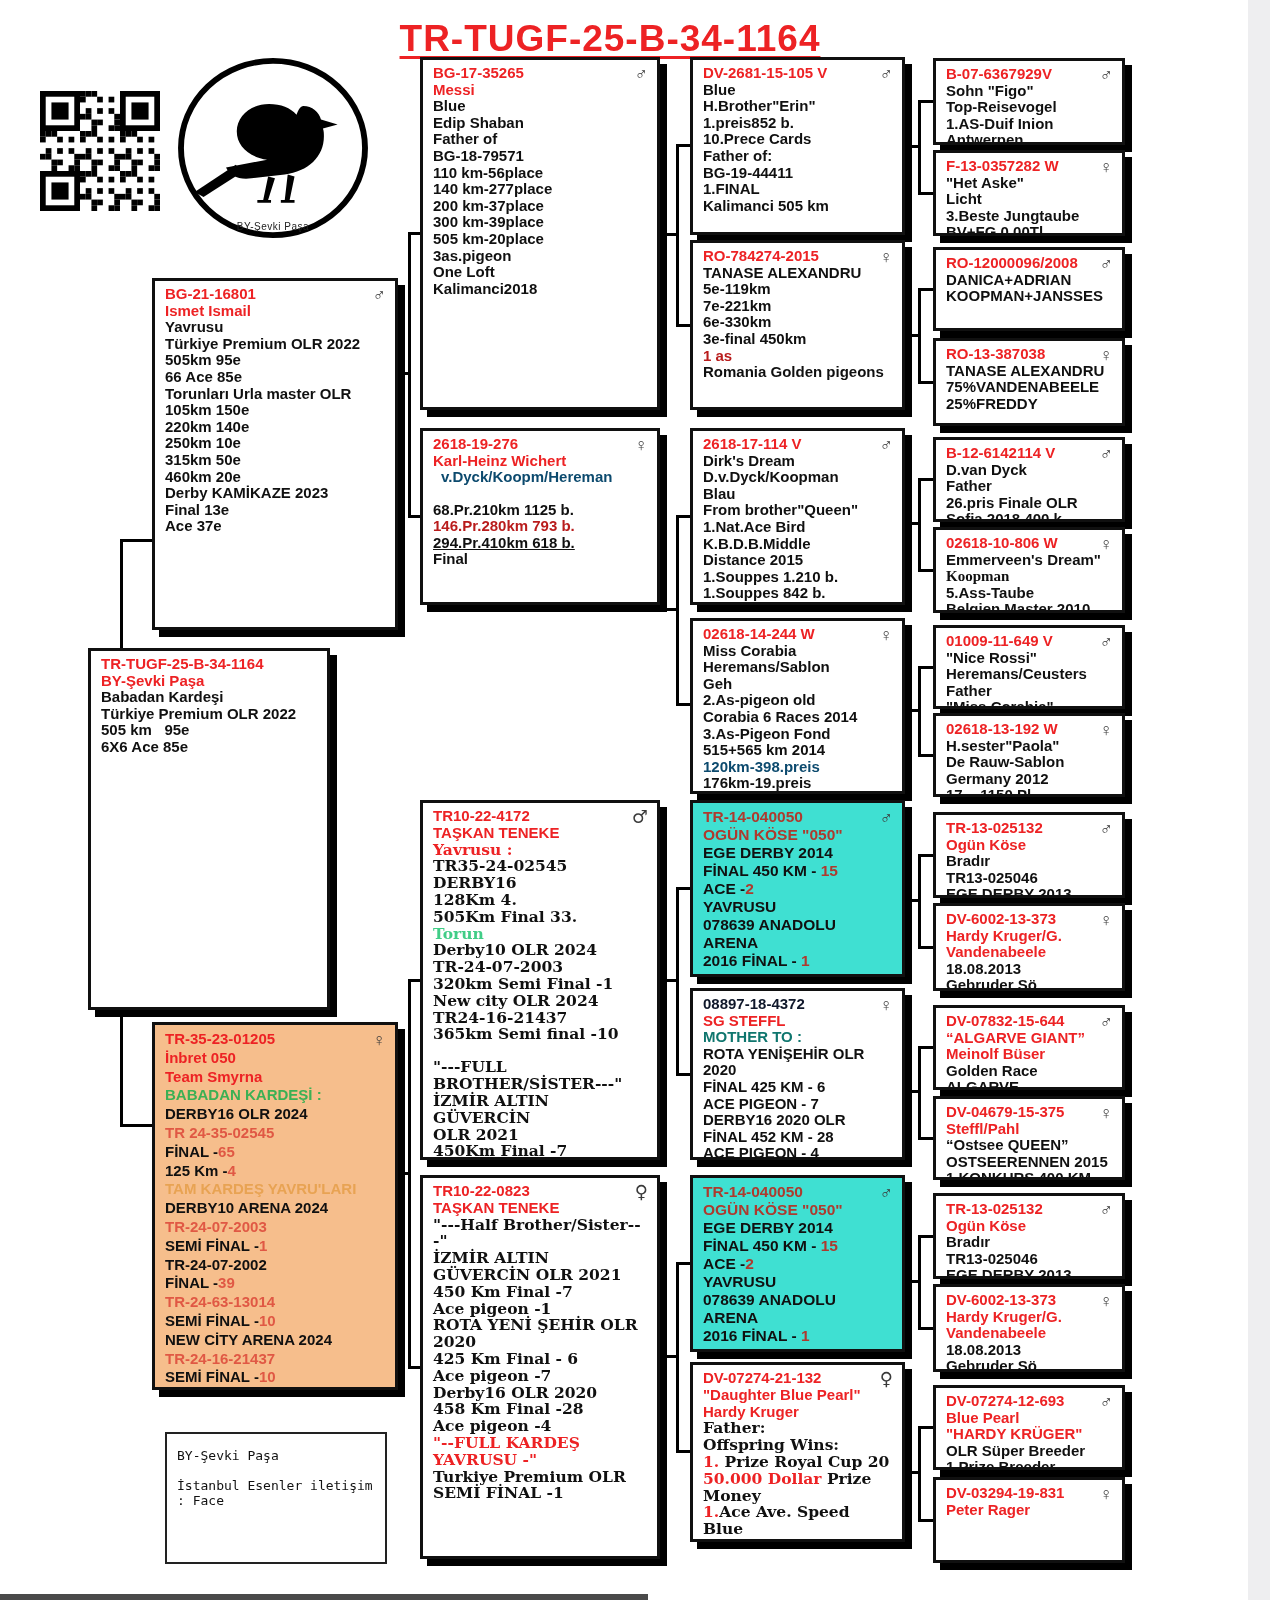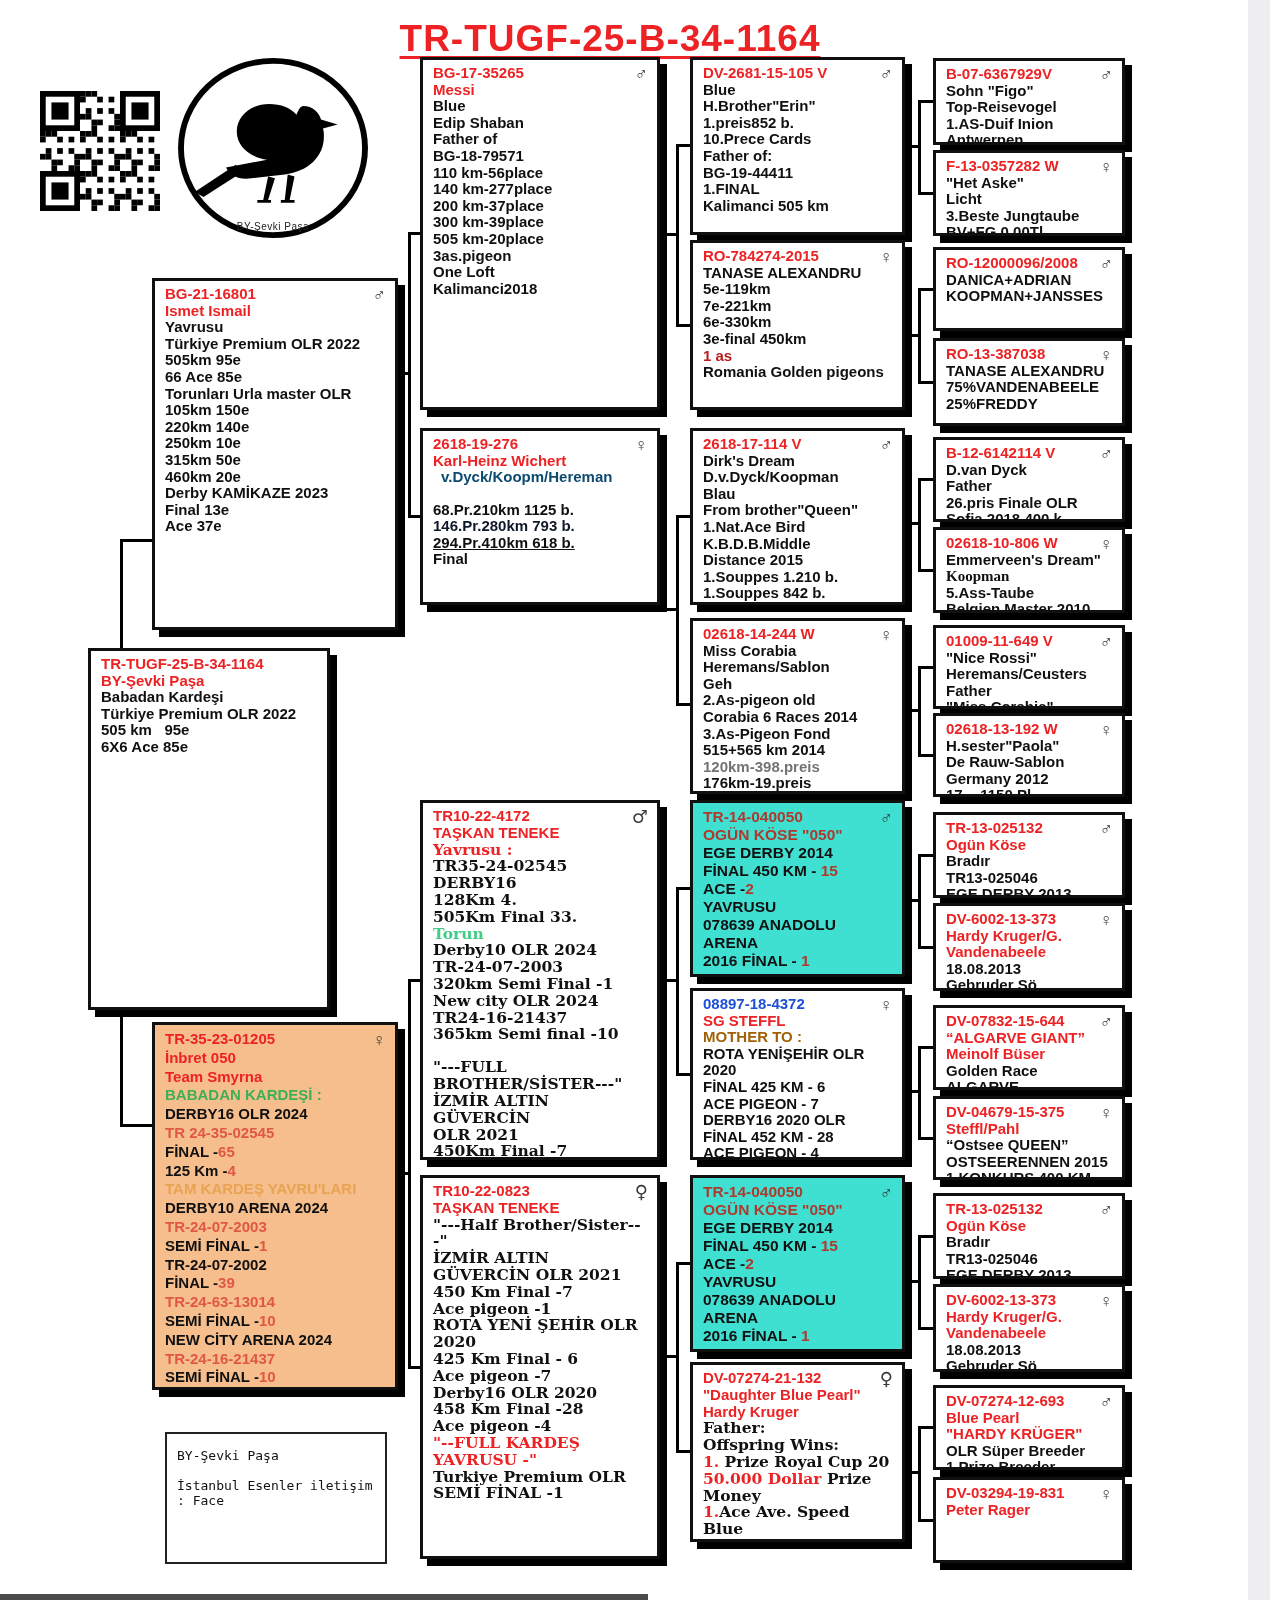--- a/index.html
+++ b/index.html
@@ -299,21 +299,21 @@
         <div class="ln"><span style="color: rgb(16, 16, 16);">One Loft</span></div>
         <div class="ln"><span style="color: rgb(16, 16, 16);">Kalimanci2018</span></div>
       </div>
       <div class="pbox v-sans" style="left: 420px; top: 428px; width: 240px; height: 177px;">
         <span class="sex">♀</span>
         <div class="ln"><span style="color: rgb(237, 34, 36);">2618-19-276</span></div>
         <div class="ln"><span style="color: rgb(237, 34, 36);">Karl-Heinz Wichert</span></div>
         <div class="ln"><span style="color: #0c4a6e; margin-left: 8px;">v.Dyck/Koopm/Hereman</span></div>
         <div class="ln"></div>
         <div class="ln"><span style="color: rgb(16, 16, 16);">68.Pr.210km 1125 b.</span></div>
-        <div class="ln"><span style="color: #0f172a;">146.Pr.280km 793 b.</span></div>
+        <div class="ln"><span style="color: #b91c1c;">146.Pr.280km 793 b.</span></div>
         <div class="ln"><span style="color: rgb(16, 16, 16); text-decoration: underline;">294.Pr.410km 618 b.</span></div>
         <div class="ln"><span style="color: rgb(16, 16, 16);">Final</span></div>
       </div>
       <div class="pbox v-serif" style="left: 420px; top: 800px; width: 240px; height: 360px;">
         <span class="sex">♂</span>
         <div class="ln f-sans"><span style="color: rgb(237, 34, 36);">TR10-22-4172</span></div>
         <div class="ln f-sans"><span style="color: rgb(237, 34, 36);">TAŞKAN TENEKE</span></div>
         <div class="ln"><span style="color: rgb(237, 34, 36);">Yavrusu :</span></div>
         <div class="ln"><span style="color: rgb(16, 16, 16);">TR35-24-02545</span></div>
         <div class="ln"><span style="color: rgb(16, 16, 16);">DERBY16</span></div>
@@ -390,40 +390,40 @@
       <div class="pbox v-sans" style="left: 690px; top: 618px; width: 215px; height: 176px;">
         <span class="sex">♀</span>
         <div class="ln"><span style="color: rgb(237, 34, 36);">02618-14-244 W</span></div>
         <div class="ln"><span style="color: rgb(16, 16, 16);">Miss Corabia</span></div>
         <div class="ln"><span style="color: rgb(16, 16, 16);">Heremans/Sablon</span></div>
         <div class="ln"><span style="color: rgb(16, 16, 16);">Geh</span></div>
         <div class="ln"><span style="color: rgb(16, 16, 16);">2.As-pigeon old</span></div>
         <div class="ln"><span style="color: rgb(16, 16, 16);">Corabia 6 Races 2014</span></div>
         <div class="ln"><span style="color: rgb(16, 16, 16);">3.As-Pigeon Fond</span></div>
         <div class="ln"><span style="color: rgb(16, 16, 16);">515+565 km 2014</span></div>
-        <div class="ln"><span style="color: #737373;">120km-398.preis</span></div>
+        <div class="ln"><span style="color: #0c4a6e;">120km-398.preis</span></div>
         <div class="ln"><span style="color: rgb(16, 16, 16);">176km-19.preis</span></div>
       </div>
       <div class="pbox v-cyan" style="left: 690px; top: 800px; width: 215px; height: 177px; background: rgb(63, 224, 210);">
         <span class="sex">♂</span>
         <div class="ln"><span style="color: rgb(174, 58, 46);">TR-14-040050</span></div>
         <div class="ln"><span style="color: rgb(174, 58, 46);">OGÜN KÖSE "050"</span></div>
         <div class="ln"><span style="color: rgb(16, 16, 16);">EGE DERBY 2014</span></div>
         <div class="ln"><span style="color: rgb(16, 16, 16);">FİNAL 450 KM - </span><span style="color: rgb(174, 58, 46);">15</span></div>
         <div class="ln"><span style="color: rgb(16, 16, 16);">ACE -</span><span style="color: rgb(174, 58, 46);">2</span></div>
         <div class="ln"><span style="color: rgb(16, 16, 16);">YAVRUSU</span></div>
         <div class="ln"><span style="color: rgb(16, 16, 16);">078639 ANADOLU ARENA</span></div>
         <div class="ln"><span style="color: rgb(16, 16, 16);">2016 FİNAL - </span><span style="color: rgb(174, 58, 46);">1</span></div>
         <div class="ln"><span style="color: rgb(174, 58, 46);">16.000</span><span style="color: rgb(16, 16, 16);"> TL.</span></div>
       </div>
       <div class="pbox v-sans" style="left: 690px; top: 988px; width: 215px; height: 172px;">
         <span class="sex">♀</span>
-        <div class="ln"><span style="color: #1d4ed8;">08897-18-4372</span></div>
+        <div class="ln"><span style="color: #0f172a;">08897-18-4372</span></div>
         <div class="ln"><span style="color: rgb(237, 34, 36);">SG STEFFL</span></div>
-        <div class="ln"><span style="color: #a16207; text-align: right;">MOTHER TO :</span></div>
+        <div class="ln"><span style="color: #0f766e; text-align: right;">MOTHER TO :</span></div>
         <div class="ln"><span style="color: rgb(16, 16, 16);">ROTA YENİŞEHİR OLR</span></div>
         <div class="ln"><span style="color: rgb(16, 16, 16);">2020</span></div>
         <div class="ln"><span style="color: rgb(16, 16, 16);">FİNAL 425 KM - 6</span></div>
         <div class="ln"><span style="color: rgb(16, 16, 16);">ACE PIGEON - 7</span></div>
         <div class="ln"><span style="color: rgb(16, 16, 16);">DERBY16 2020 OLR</span></div>
         <div class="ln"><span style="color: rgb(16, 16, 16);">FİNAL 452 KM - 28</span></div>
         <div class="ln"><span style="color: rgb(16, 16, 16);">ACE PIGEON - 4</span></div>
       </div>
       <div class="pbox v-cyan" style="left: 690px; top: 1175px; width: 215px; height: 177px; background: rgb(63, 224, 210);">
         <span class="sex">♂</span>

